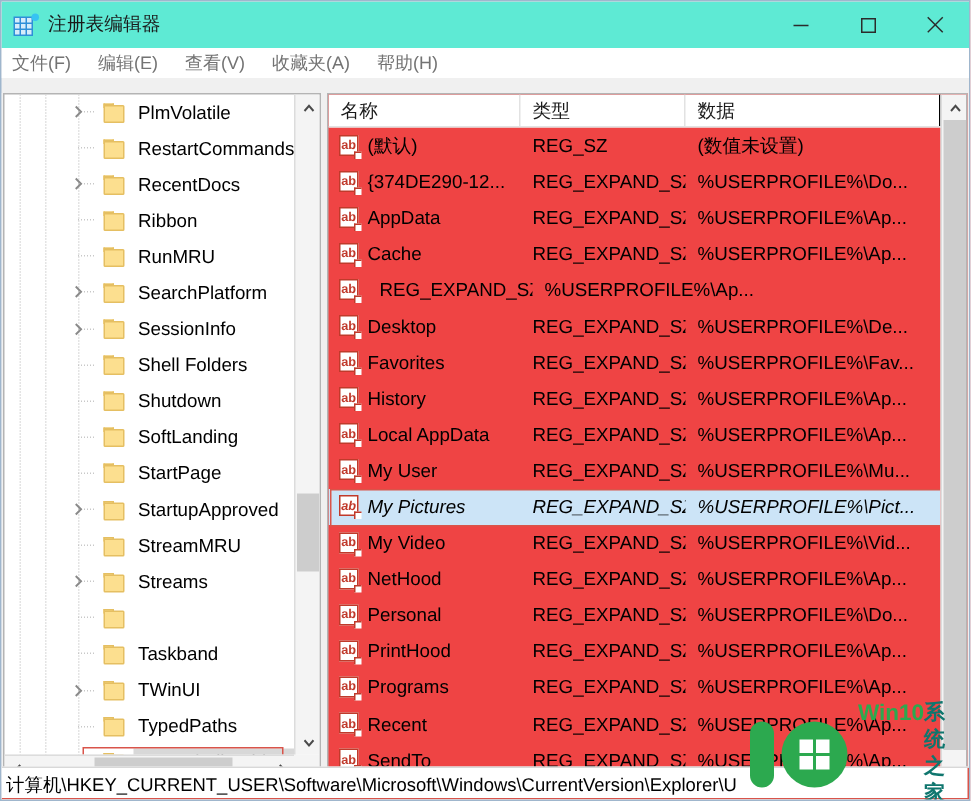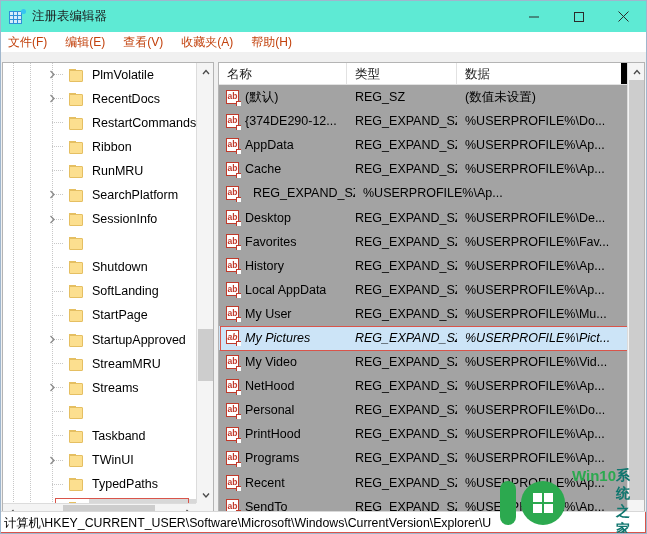--- a/index.html
+++ b/index.html
@@ -53,21 +53,21 @@
   .win-btn svg { display: block; }
 
   
   .menubar {
     position: absolute; left: 0; top: 31px; width: 645px; height: 20px;
     background: #ffffff;
     display: flex; align-items: center;
     padding-left: 7px;
   }
   .menu-item {
-    font-size: 12px; color: #c2410c; padding: 0 9px 0 0; margin-right: 9px;
+    font-size: 12px; color: #737373; padding: 0 9px 0 0; margin-right: 9px;
     white-space: nowrap; line-height: 20px;
   }
 
   
   .client {
     position: absolute; left: 0; top: 61px; width: 645px; height: 459px;
     background: #f0f0f0;
   }
 
   
@@ -154,35 +154,35 @@
   }
   .hsb .arrow-l { left: 0; } .hsb .arrow-r { right: 0; }
   .hsb .thumb { position: absolute; top: 1px; height: 15px; background: #cdcdcd; }
   .corner-box {
     position: absolute; right: 0; bottom: 0; width: 17px; height: 17px; background: #f4f4f4;
   }
 
   
   .list-pane {
     position: absolute; left: 217px; top: 0px; width: 427px; height: 459px;
-    background: #a3a3a3; border: 1px solid #b4b4b4; overflow: hidden;
+    background: #ef4444; border: 1px solid #b4b4b4; overflow: hidden;
   }
   .list-header {
     position: absolute; left: 0; top: 0; height: 22px; width: 425px;
     background: #ffffff; border-bottom: 1px solid #e2e2e2;
     display: flex;
   }
   .hcell {
     font-size: 12.5px; color: #1a1a1a; line-height: 22px;
     border-right: 1px solid #e2e2e2; padding-left: 8px; position: relative;
     white-space: nowrap; overflow: hidden;
   }
   .hcell.c-name { width: 128px; }
   .hcell.c-type { width: 110px; }
-  .hcell.c-data { width: 170px; border-right: 6px solid #000000; }
+  .hcell.c-data { width: 170px; border-right: 1px solid #000000; }
   .list-body {
     position: absolute; left: 0; top: 22px; width: 408px; bottom: 0; overflow: hidden;
   }
   .lrow {
     height: 24.1px; display: flex; align-items: center; position: relative;
     white-space: nowrap;
   }
   .lrow.selected { background: #cce4f7; font-style: italic; }
   .lrow.annot::after {
     content: ""; position: absolute; left: 1px; top: 0px; right: -16px; height: 23px;
@@ -323,48 +323,48 @@
               </div>
               <div class="tree-indent"></div>
               <div class="folder-ico">
                 <div class="tab"></div>
                 <div class="body"></div>
               </div>
               <div class="tree-label">PlmVolatile</div>
             </div>
             <div class="tree-row">
               <div class="tree-connector"></div>
+              <div class="tree-indent"></div>
+              <div class="folder-ico">
+                <div class="tab"></div>
+                <div class="body"></div>
+              </div>
+              <div class="tree-label">RestartCommands</div>
+            </div>
+            <div class="tree-row">
+              <div class="tree-connector"></div>
               <div class="twisty">
                 <svg width="9" height="9" viewBox="0 0 9 9">
                   <polyline points="2.5,1 6,4.5 2.5,8" fill="none" stroke="#8a8a8a" stroke-width="1.3"></polyline>
                 </svg>
               </div>
               <div class="tree-indent"></div>
               <div class="folder-ico">
                 <div class="tab"></div>
                 <div class="body"></div>
               </div>
               <div class="tree-label">RecentDocs</div>
             </div>
             <div class="tree-row">
               <div class="tree-connector"></div>
               <div class="tree-indent"></div>
               <div class="folder-ico">
                 <div class="tab"></div>
                 <div class="body"></div>
               </div>
-              <div class="tree-label">RestartCommands</div>
-            </div>
-            <div class="tree-row">
-              <div class="tree-connector"></div>
-              <div class="tree-indent"></div>
-              <div class="folder-ico">
-                <div class="tab"></div>
-                <div class="body"></div>
-              </div>
               <div class="tree-label">Ribbon</div>
             </div>
             <div class="tree-row">
               <div class="tree-connector"></div>
               <div class="tree-indent"></div>
               <div class="folder-ico">
                 <div class="tab"></div>
                 <div class="body"></div>
               </div>
               <div class="tree-label">RunMRU</div>
@@ -397,20 +397,21 @@
               </div>
               <div class="tree-label">SessionInfo</div>
             </div>
             <div class="tree-row">
               <div class="tree-connector"></div>
               <div class="tree-indent"></div>
               <div class="folder-ico">
                 <div class="tab"></div>
                 <div class="body"></div>
               </div>
+              <div class="tree-label">Shell Folders</div>
             </div>
             <div class="tree-row">
               <div class="tree-connector"></div>
               <div class="tree-indent"></div>
               <div class="folder-ico">
                 <div class="tab"></div>
                 <div class="body"></div>
               </div>
               <div class="tree-label">Shutdown</div>
             </div>

